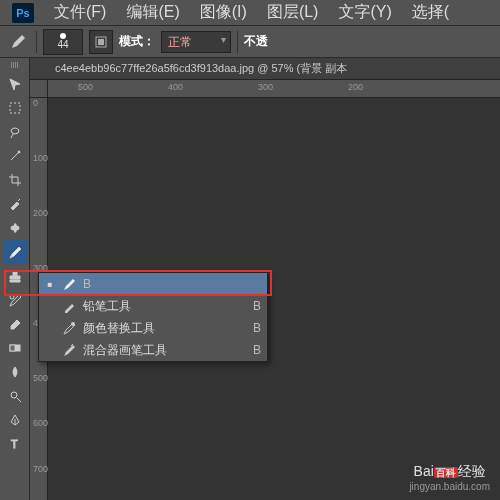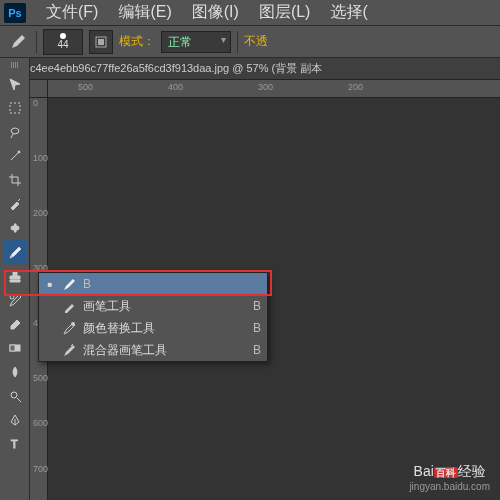--- a/index.html
+++ b/index.html
@@ -1,41 +1,41 @@
 <!DOCTYPE html>
 <html><head>
 <meta charset="utf-8">
 <style>
 * { margin: 0; padding: 0; box-sizing: border-box; font-family: "Microsoft YaHei", sans-serif; }
 body { background: #535353; width: 500px; height: 500px; overflow: hidden; position: relative; }
 
-.menubar { background: #535353; height: 26px; display: flex; align-items: center; padding-left: 4px; border-bottom: 1px solid #2a2a2a; }
+.menubar { background: #535353; height: 26px; display: flex; align-items: center; padding-left: 12px; border-bottom: 1px solid #2a2a2a; }
 .ps-logo { width: 22px; height: 20px; background: #001e36; color: #31a8ff; font-weight: bold; font-size: 11px; display: flex; align-items: center; justify-content: center; border-radius: 2px; margin-right: 10px; }
 .menu-item { color: #ddd; font-size: 16px; padding: 0 10px; cursor: pointer; }
 
 .optbar { background: #535353; height: 32px; display: flex; align-items: center; padding-left: 6px; border-bottom: 1px solid #2a2a2a; gap: 6px; }
 .toolopt-brush { width: 24px; height: 24px; display: flex; align-items: center; justify-content: center; }
 .brush-preset { width: 40px; height: 26px; background: #3a3a3a; border: 1px solid #222; display: flex; flex-direction: column; align-items: center; justify-content: center; color: #ddd; font-size: 10px; position: relative; }
 .brush-dot { width: 6px; height: 6px; background: #fff; border-radius: 50%; }
 .panel-toggle { width: 24px; height: 24px; border: 1px solid #222; background: #3a3a3a; display: flex; align-items: center; justify-content: center; }
-.opt-label { color: #eab308; font-size: 12px; }
-.opt-select { background: #3a3a3a; border: 1px solid #222; color: #86efac; font-size: 12px; padding: 2px 18px 2px 6px; min-width: 70px; height: 22px; position: relative; }
+.opt-label { color: #ffffff; font-size: 12px; font-weight: bold; }
+.opt-select { background: #3a3a3a; border: 1px solid #222; color: #fca5a5; font-size: 12px; padding: 2px 18px 2px 6px; min-width: 70px; height: 22px; position: relative; }
 .opt-select::after { content: "▾"; position: absolute; right: 4px; top: 2px; color: #999; font-size: 10px; }
 .sep { width: 1px; height: 22px; background: #333; }
 
 .work { display: flex; height: calc(500px - 58px); }
 .tool-col { width: 30px; background: #535353; border-right: 1px solid #2a2a2a; display: flex; flex-direction: column; align-items: center; padding-top: 4px; gap: 0; }
 .tool-grip { width: 26px; height: 8px; display: flex; justify-content: center; gap: 1px; margin-bottom: 2px; }
 .tool-grip span { width: 1px; height: 6px; background: #888; }
 .tool { width: 24px; height: 24px; display: flex; align-items: center; justify-content: center; cursor: pointer; position: relative; }
 .tool.active { background: #2c5a8c; }
 .tool svg { fill: #ccc; stroke: #ccc; }
 
 .doc-area { flex: 1; display: flex; flex-direction: column; background: #282828; }
-.doc-tab { height: 22px; background: #3f3f3f; color: #ccc; font-size: 11px; padding: 3px 0; border-bottom: 1px solid #222; white-space: nowrap; overflow: hidden; }
+.doc-tab { height: 22px; background: #3f3f3f; color: #ccc; font-size: 11px; padding: 3px 25px; border-bottom: 1px solid #222; white-space: nowrap; overflow: hidden; }
 .rulers-row { display: flex; height: 18px; }
 .ruler-corner { width: 18px; height: 18px; background: #535353; border-right: 1px solid #222; border-bottom: 1px solid #222; }
 .ruler-h { flex: 1; background: #535353; border-bottom: 1px solid #222; position: relative; font-size: 9px; color: #999; }
 .ruler-h span { position: absolute; top: 2px; }
 .canvas-row { display: flex; flex: 1; }
 .ruler-v { width: 18px; background: #535353; border-right: 1px solid #222; position: relative; font-size: 9px; color: #999; }
 .ruler-v span { position: absolute; left: 3px; }
 .canvas { flex: 1; background: #333333; position: relative; }
 
 .flyout { position: absolute; left: 38px; top: 272px; width: 230px; background: #535353; border: 1px solid #222; box-shadow: 2px 2px 6px rgba(0,0,0,0.5); }
@@ -53,20 +53,21 @@
 </style>
 </head>
 <body>
 
 <div class="menubar">
   <div class="ps-logo">Ps</div>
   <div class="menu-item">文件(F)</div>
   <div class="menu-item">编辑(E)</div>
   <div class="menu-item">图像(I)</div>
   <div class="menu-item">图层(L)</div>
+  <div class="menu-item">文字(Y)</div>
   <div class="menu-item">选择(</div>
 </div>
 
 <div class="optbar">
   <div class="toolopt-brush">
     <svg width="16" height="16" viewBox="0 0 16 16">
         <path d="M2 14 L4 9 L12 1 L15 4 L7 12 Z" fill="#ccc"></path>
       </svg>
   </div>
   <div class="sep"></div>
@@ -219,21 +220,21 @@
       </span>
     <span class="flyout-key">B</span>
   </div>
   <div class="flyout-item">
     <span class="flyout-check"></span>
     <span class="flyout-icon">
         <svg width="14" height="14" viewBox="0 0 14 14">
           <path d="M3 12 L10 5 L12 7 L5 14 L3 14 Z M11 4 L13 2" fill="#ccc"></path>
         </svg>
       </span>
-    <span class="flyout-label">画笔工具</span>
+    <span class="flyout-label">铅笔工具</span>
     <span class="flyout-key">B</span>
   </div>
   <div class="flyout-item">
     <span class="flyout-check"></span>
     <span class="flyout-icon">
         <svg width="14" height="14" viewBox="0 0 14 14">
           <path d="M2 13 L4 9 L11 2 L13 4 L6 11 Z" fill="none" stroke="#ccc"></path>
           <circle cx="11" cy="3" r="2" fill="#ccc"></circle>
         </svg>
       </span>

